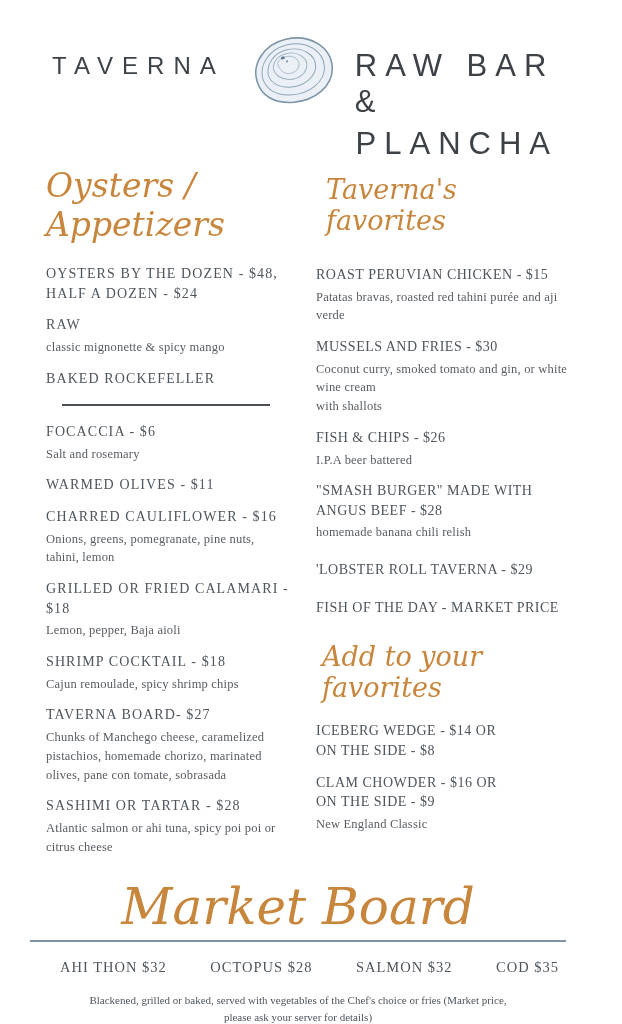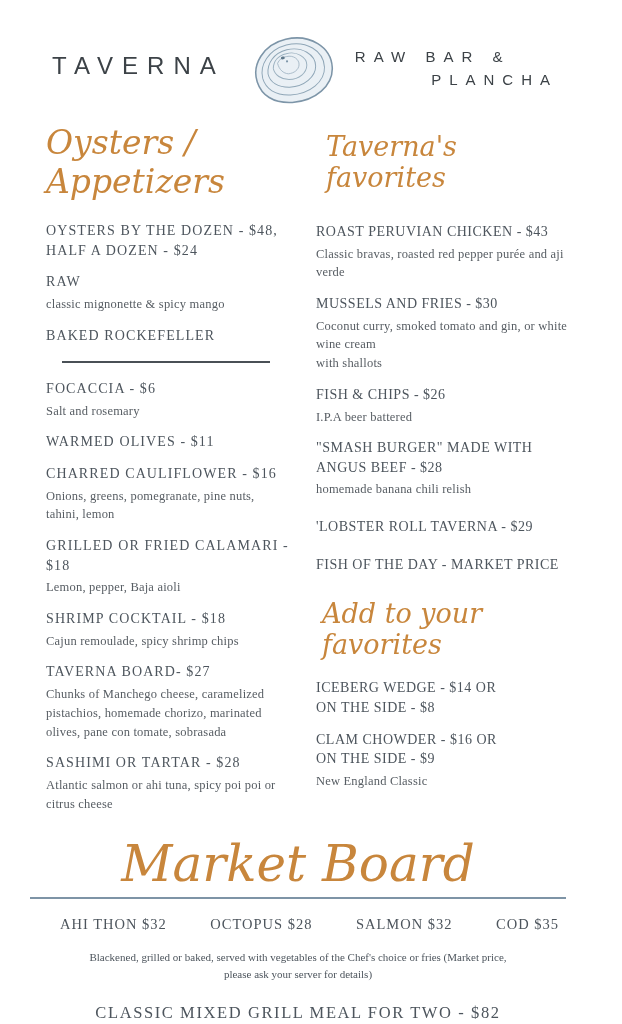--- a/index.html
+++ b/index.html
@@ -12,21 +12,21 @@
   }
   
   .header{display:flex;align-items:flex-start;padding:28px 38px 0 52px;}
   .brand-left{
     margin-top:24px;
     font-family:"Liberation Sans", sans-serif;
     font-size:24px;letter-spacing:9px;color:#3c4247;white-space:nowrap;
   }
   .shell-wrap{width:106px;margin:0 10px 0 14px;flex:none;}
   .brand-right{flex:1;margin-top:20px;font-family:"Liberation Sans", sans-serif;
-    font-size:15px;letter-spacing:8px;color:#3c4247;}
+    font-size:31px;letter-spacing:8px;color:#3c4247;}
   .brand-right .line2{text-align:right;margin-top:6px;}
   
   .script{
     font-family:"DejaVu Serif", serif;
     font-style:italic;
     color:#c8863c;
   }
   
   .columns{display:flex;gap:16px;padding:0 28px 0 46px;}
   .col-left{width:254px;flex:none;}
@@ -138,22 +138,22 @@
         <div class="title">SASHIMI OR TARTAR - $28</div>
         <div class="desc">Atlantic salmon or ahi tuna, spicy poi poi or
 citrus cheese</div>
       </div>
     </div>
 
     <div class="col-right">
       <div class="script col-heading-right">Taverna's favorites</div>
 
       <div class="item">
-        <div class="title">ROAST PERUVIAN CHICKEN - $43</div>
-        <div class="desc">Classic bravas, roasted red pepper purée and aji verde</div>
+        <div class="title">ROAST PERUVIAN CHICKEN - $15</div>
+        <div class="desc">Patatas bravas, roasted red tahini purée and aji verde</div>
       </div>
       <div class="item">
         <div class="title">MUSSELS AND FRIES - $30</div>
         <div class="desc">Coconut curry, smoked tomato and gin, or white wine cream
 with shallots</div>
       </div>
       <div class="item">
         <div class="title">FISH &amp; CHIPS - $26</div>
         <div class="desc">I.P.A beer battered</div>
       </div>

